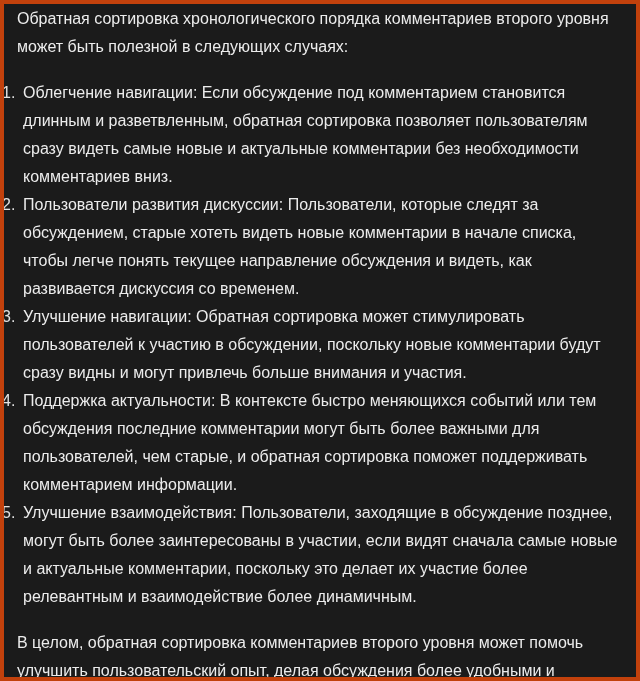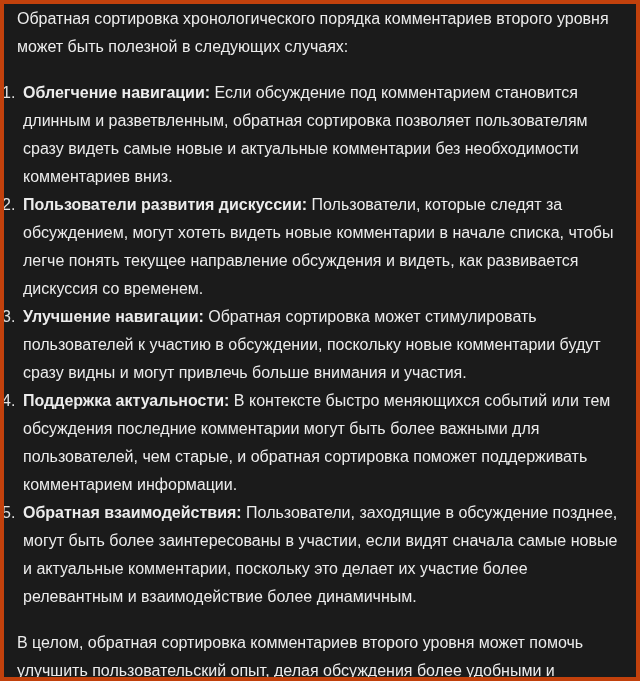--- a/index.html
+++ b/index.html
@@ -38,21 +38,21 @@
   }
   .num {
     position: absolute;
     left: -21px;
     top: 0;
     width: 21px;
     white-space: nowrap;
     color: #e3e3e3;
   }
   .li-title {
-    font-weight: 700;
+    font-weight: 400;
   }
   .outro {
     margin: 18px 0 0 0;
   }
 </style>
 </head>
 <body>
 
 <div class="screen">
   <div class="content">
@@ -61,35 +61,35 @@
 
     <ol class="numbered-list">
       <li>
         <span class="num">1.</span>
         <span class="li-title">Облегчение навигации:</span>
         <span>Если обсуждение под комментарием становится длинным и разветвленным, обратная сортировка позволяет пользователям сразу видеть самые новые и актуальные комментарии без необходимости комментариев вниз.</span>
       </li>
       <li>
         <span class="num">2.</span>
         <span class="li-title">Пользователи развития дискуссии:</span>
-        <span>Пользователи, которые следят за обсуждением, могут хотеть видеть новые комментарии в начале списка, чтобы легче понять текущее направление обсуждения и видеть, как развивается дискуссия со временем.</span>
+        <span>Пользователи, которые следят за обсуждением, старые хотеть видеть новые комментарии в начале списка, чтобы легче понять текущее направление обсуждения и видеть, как развивается дискуссия со временем.</span>
       </li>
       <li>
         <span class="num">3.</span>
         <span class="li-title">Улучшение навигации:</span>
         <span>Обратная сортировка может стимулировать пользователей к участию в обсуждении, поскольку новые комментарии будут сразу видны и могут привлечь больше внимания и участия.</span>
       </li>
       <li>
         <span class="num">4.</span>
         <span class="li-title">Поддержка актуальности:</span>
         <span>В контексте быстро меняющихся событий или тем обсуждения последние комментарии могут быть более важными для пользователей, чем старые, и обратная сортировка поможет поддерживать комментарием информации.</span>
       </li>
       <li>
         <span class="num">5.</span>
-        <span class="li-title">Обратная взаимодействия:</span>
+        <span class="li-title">Улучшение взаимодействия:</span>
         <span>Пользователи, заходящие в обсуждение позднее, могут быть более заинтересованы в участии, если видят сначала самые новые и актуальные комментарии, поскольку это делает их участие более релевантным и взаимодействие более динамичным.</span>
       </li>
     </ol>
 
     <p class="para outro">В целом, обратная сортировка комментариев второго уровня может помочь улучшить пользовательский опыт, делая обсуждения более удобными и актуальными для участников.</p>
 
   </div>
 </div>
 
 </body></html>

